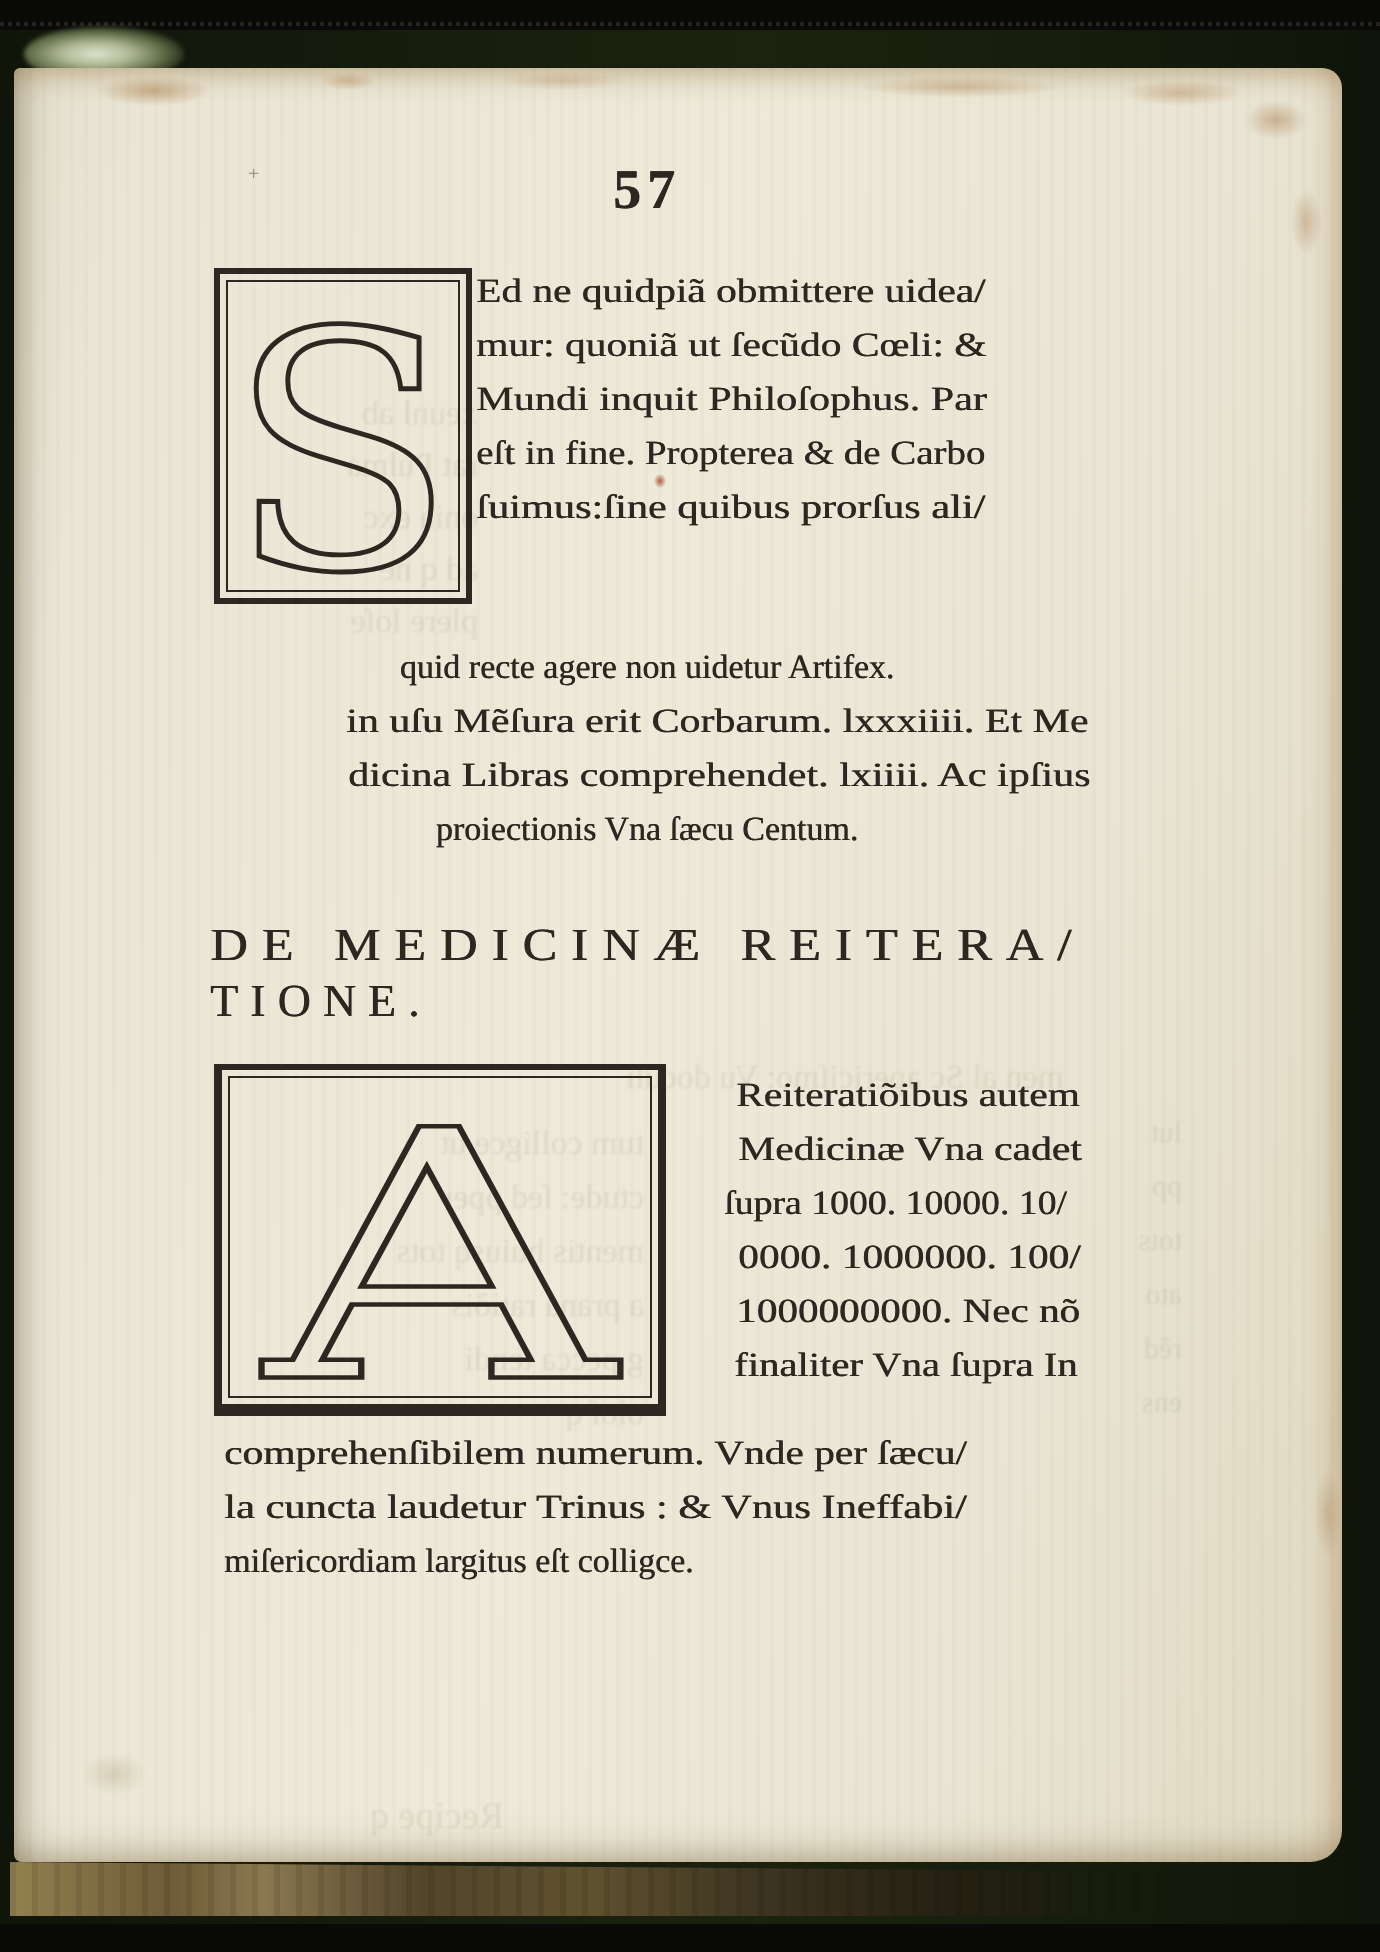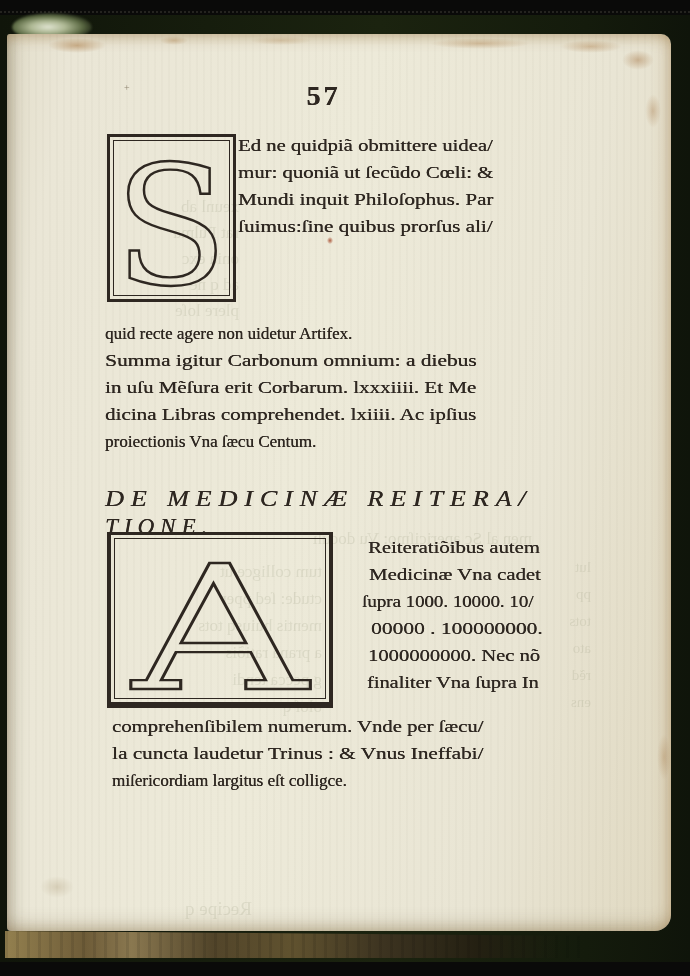--- a/index.html
+++ b/index.html
@@ -108,51 +108,51 @@
       <svg viewBox="0 0 111 150" preserveAspectRatio="none">
         <text x="55" y="139" text-anchor="middle" font-size="160" font-family="DejaVu Serif, serif" fill="none" stroke="#2e2721" stroke-width="2.4">S</text>
       </svg>
     </div>
   </div>
 
   <div class="abs" style="left:231px;top:98px;width:300px;">
     <div class="ln j"><span style="transform: scaleX(1.215);">Ed ne quidpiã obmittere uidea/</span></div>
     <div class="ln j"><span style="transform: scaleX(1.22);">mur: quoniã ut ſecũdo Cœli: &amp;</span></div>
     <div class="ln j"><span style="transform: scaleX(1.24);">Mundi inquit Philoſophus. Par</span></div>
+    <div class="ln j"><span style="transform: scaleX(1.145);">eſt in fine. Propterea &amp; de Carbo</span></div>
     <div class="ln j"><span style="transform: scaleX(1.245);">ſuimus:ſine quibus prorſus ali/</span></div>
   </div>
 
-  <div class="abs" style="left:98px;top:286px;width:437px;">
+  <div class="abs" style="left:98px;top:286px;width:437px;text-align:center;">
     <div class="ln"><span>quid recte agere non uidetur Artifex.</span></div>
-    <div class="ln j"><span style="transform: scaleX(1.259);">Summa igitur Carbonum omnium: a diebus</span></div>
     <div class="ln j"><span style="transform: scaleX(1.234);">in uſu Mẽſura erit Corbarum. lxxxiiii. Et Me</span></div>
     <div class="ln j"><span style="transform: scaleX(1.238);">dicina Libras comprehendet. lxiiii. Ac ipſius</span></div>
     <div class="ln"><span>proiectionis Vna ſæcu Centum.</span></div>
   </div>
 
-  <div class="abs heading" style="left:98px;top:451px;width:437px;font-style:italic;">
+  <div class="abs heading" style="left:98px;top:425px;width:437px;">
     <div class="ln j"><span style="transform: scaleX(1.138);">DE MEDICINÆ REITERA/</span></div>
     <div class="ln"><span>TIONE.</span></div>
   </div>
 
   <div class="initial-box abox" style="left:100px;top:498px;width:226px;height:176px;">
     <div class="inner">
       <svg viewBox="0 0 206 155" preserveAspectRatio="none">
         <g transform="translate(103,0) scale(1.42,1) translate(-103,0)">
           <text x="103" y="146" text-anchor="middle" font-size="168" font-family="DejaVu Serif, serif" fill="none" stroke="#2e2721" stroke-width="2.2">A</text>
         </g>
       </svg>
     </div>
   </div>
 
   <div class="abs" style="left:331px;top:500px;width:202px;text-align:center;">
     <div class="ln j"><span style="transform: scaleX(1.217);">Reiteratiõibus autem</span></div>
     <div class="ln j"><span style="transform: scaleX(1.224);">Medicinæ Vna cadet</span></div>
     <div class="ln j"><span style="transform: scaleX(1.11);">ſupra 1000. 10000. 10/</span></div>
-    <div class="ln j"><span style="transform: scaleX(1.262);">00000 . 100000000.</span></div>
+    <div class="ln j"><span style="transform: scaleX(1.217);">0000. 1000000. 100/</span></div>
     <div class="ln j"><span style="transform: scaleX(1.21);">1000000000. Nec nõ</span></div>
     <div class="ln j"><span style="transform: scaleX(1.195);">finaliter Vna ſupra In</span></div>
   </div>
 
   <div class="abs" style="left:105px;top:679px;width:437px;">
     <div class="ln j"><span style="transform: scaleX(1.217);">comprehenſibilem numerum. Vnde per ſæcu/</span></div>
     <div class="ln j"><span style="transform: scaleX(1.249);">la cuncta laudetur Trinus : &amp; Vnus Ineffabi/</span></div>
     <div class="ln"><span>miſericordiam largitus eſt colligce.</span></div>
   </div>
 

